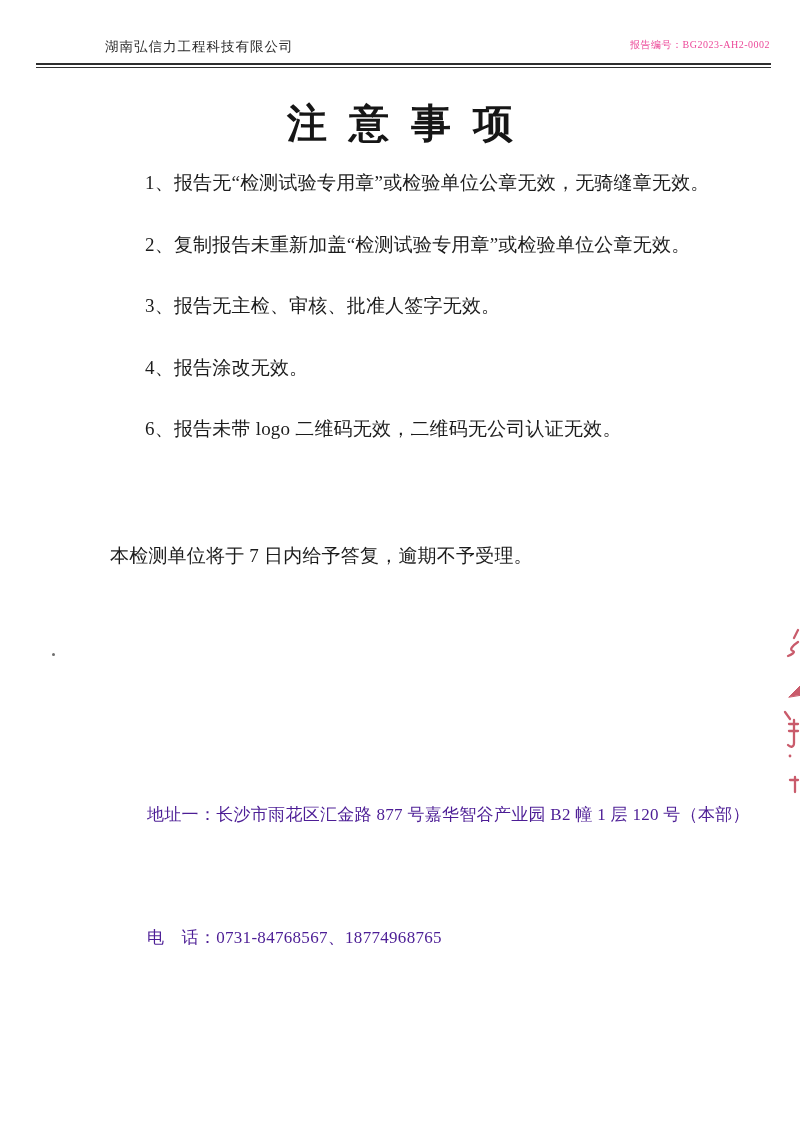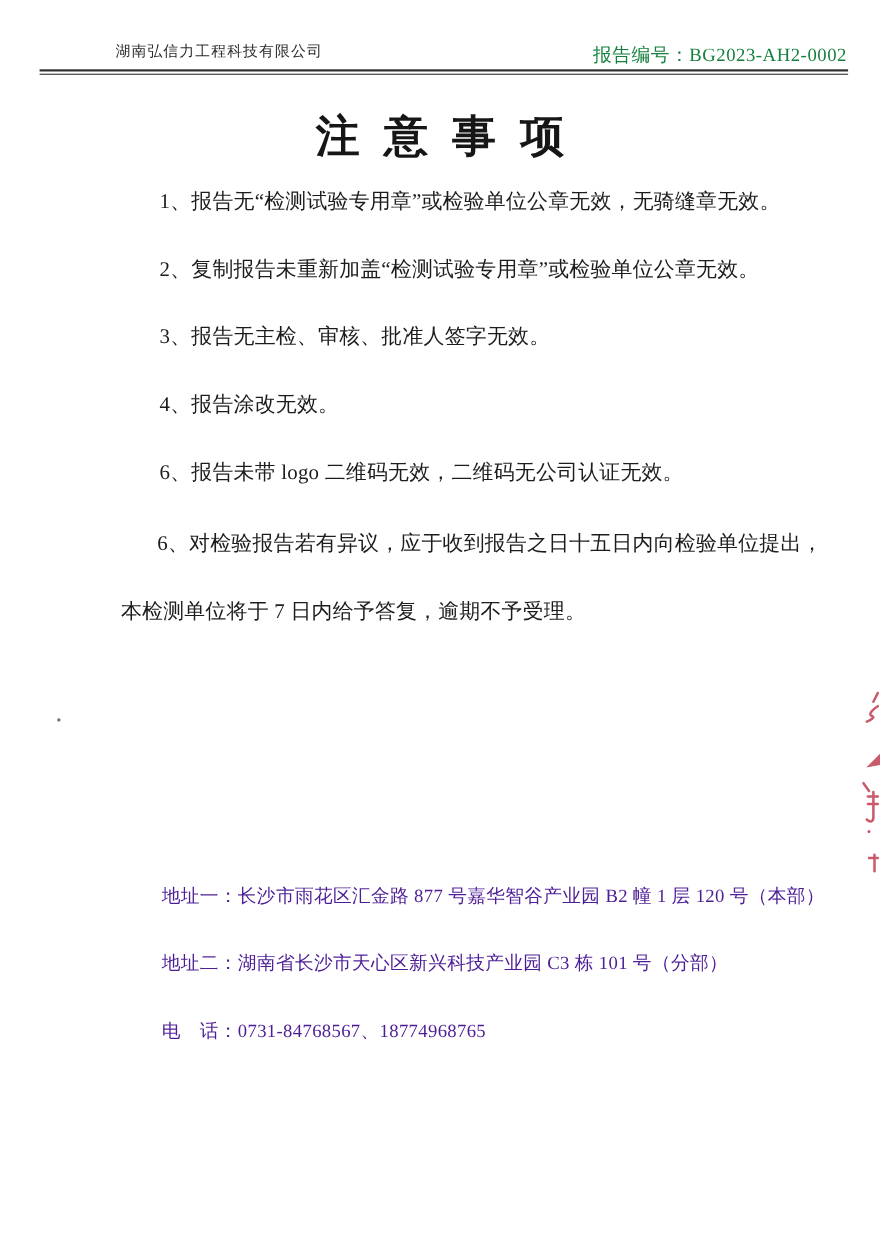--- a/index.html
+++ b/index.html
@@ -24,24 +24,24 @@
     font-size: 13.5px;
     letter-spacing: 1px;
     white-space: nowrap;
     color: #2a2a2a;
     text-align: center;
   }
   .hdr-right {
     position: absolute;
     right: 30px;
     top: 38px;
-    font-size: 17px;
+    font-size: 10px;
     letter-spacing: 0.5px;
     white-space: nowrap;
-    color: #15803d;
+    color: #ec4899;
   }
   .hdr-rule {
     position: absolute;
     left: 36px;
     right: 29px;
     top: 63px;
     height: 2px;
     border-top: 2.2px solid #2e2e2e;
     border-bottom: 1.2px solid #2e2e2e;
   }
@@ -112,26 +112,24 @@
 
   <div class="hdr-rule"></div>
 
   <h1 class="doc-title">注 意 事 项</h1>
 
   <div class="note n1">1、报告无“检测试验专用章”或检验单位公章无效，无骑缝章无效。</div>
   <div class="note n2">2、复制报告未重新加盖“检测试验专用章”或检验单位公章无效。</div>
   <div class="note n3">3、报告无主检、审核、批准人签字无效。</div>
   <div class="note n4">4、报告涂改无效。</div>
   <div class="note n5">6、报告未带 logo 二维码无效，二维码无公司认证无效。</div>
-  <div class="note n6">6、对检验报告若有异议，应于收到报告之日十五日内向检验单位提出，</div>
   <div class="note n7">本检测单位将于 7 日内给予答复，逾期不予受理。</div>
 
   <div class="footer-line addr1">地址一：长沙市雨花区汇金路 877 号嘉华智谷产业园 B2 幢 1 层 120 号（本部）</div>
 
-  <div class="footer-line addr2">地址二：湖南省长沙市天心区新兴科技产业园 C3 栋 101 号（分部）</div>
 
   <div class="footer-line phone">电　话：0731-84768567、18774968765</div>
 
   <div class="scan-speck"></div>
 
   <svg class="red-ink" viewBox="0 0 23 175" xmlns="http://www.w3.org/2000/svg">
     <g stroke="#c44a5c" stroke-width="2.3" stroke-linecap="round" fill="none" opacity="0.9">
       <path d="M17 16 L21 8"></path>
       <path d="M21 20 C15 24 12 28 16 29 C19 30 14 33 11 34"></path>
       <path d="M12 75 L23 64 L23 73 Z" fill="#c44a5c" stroke-width="1"></path>

